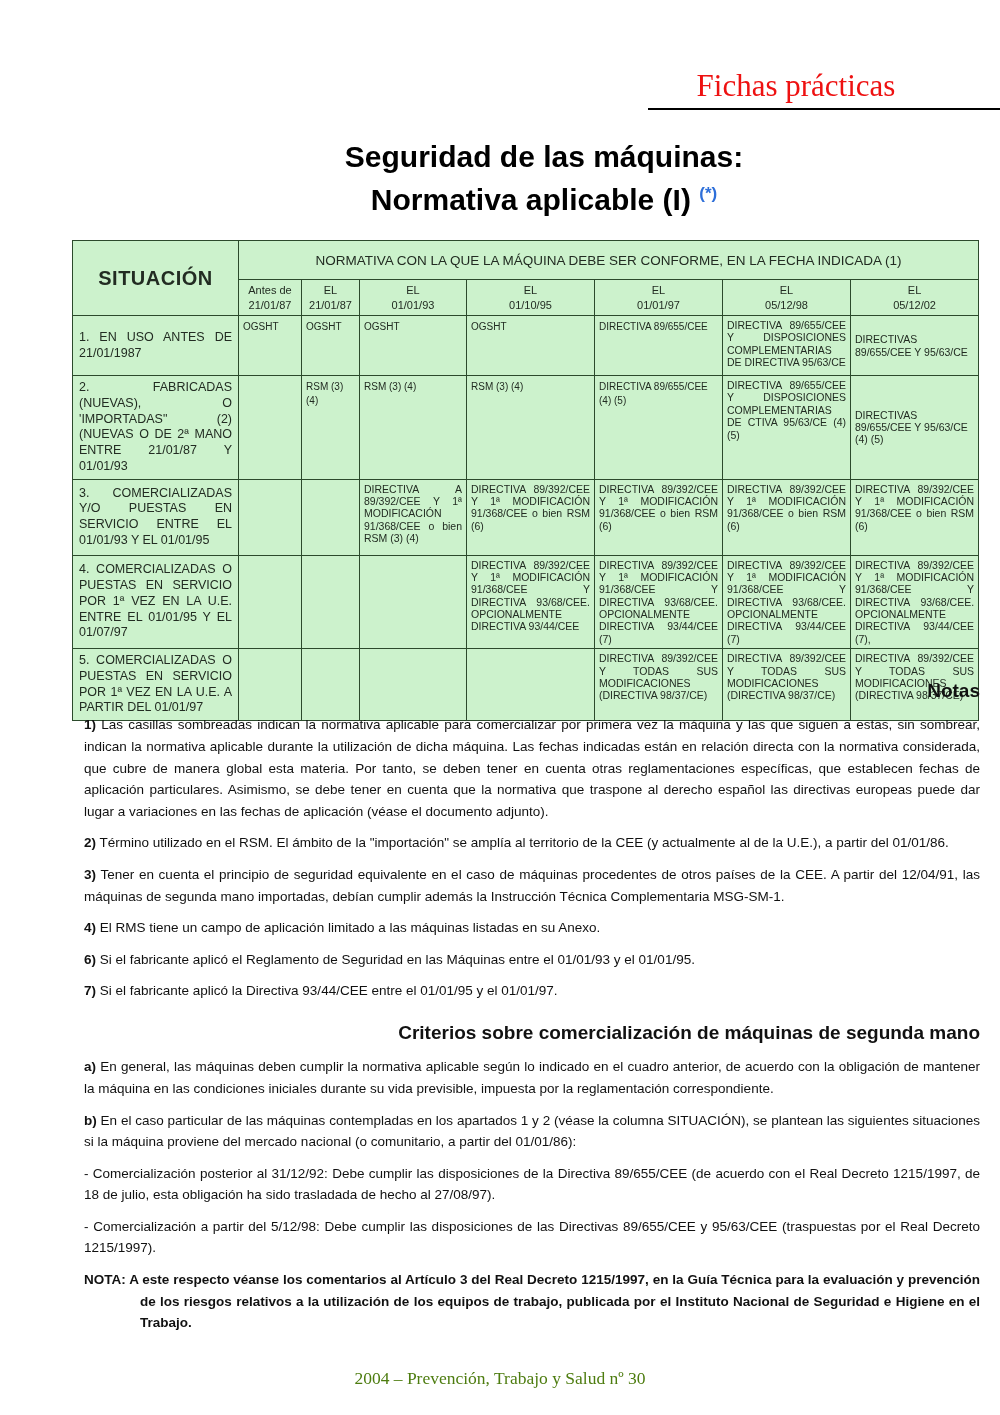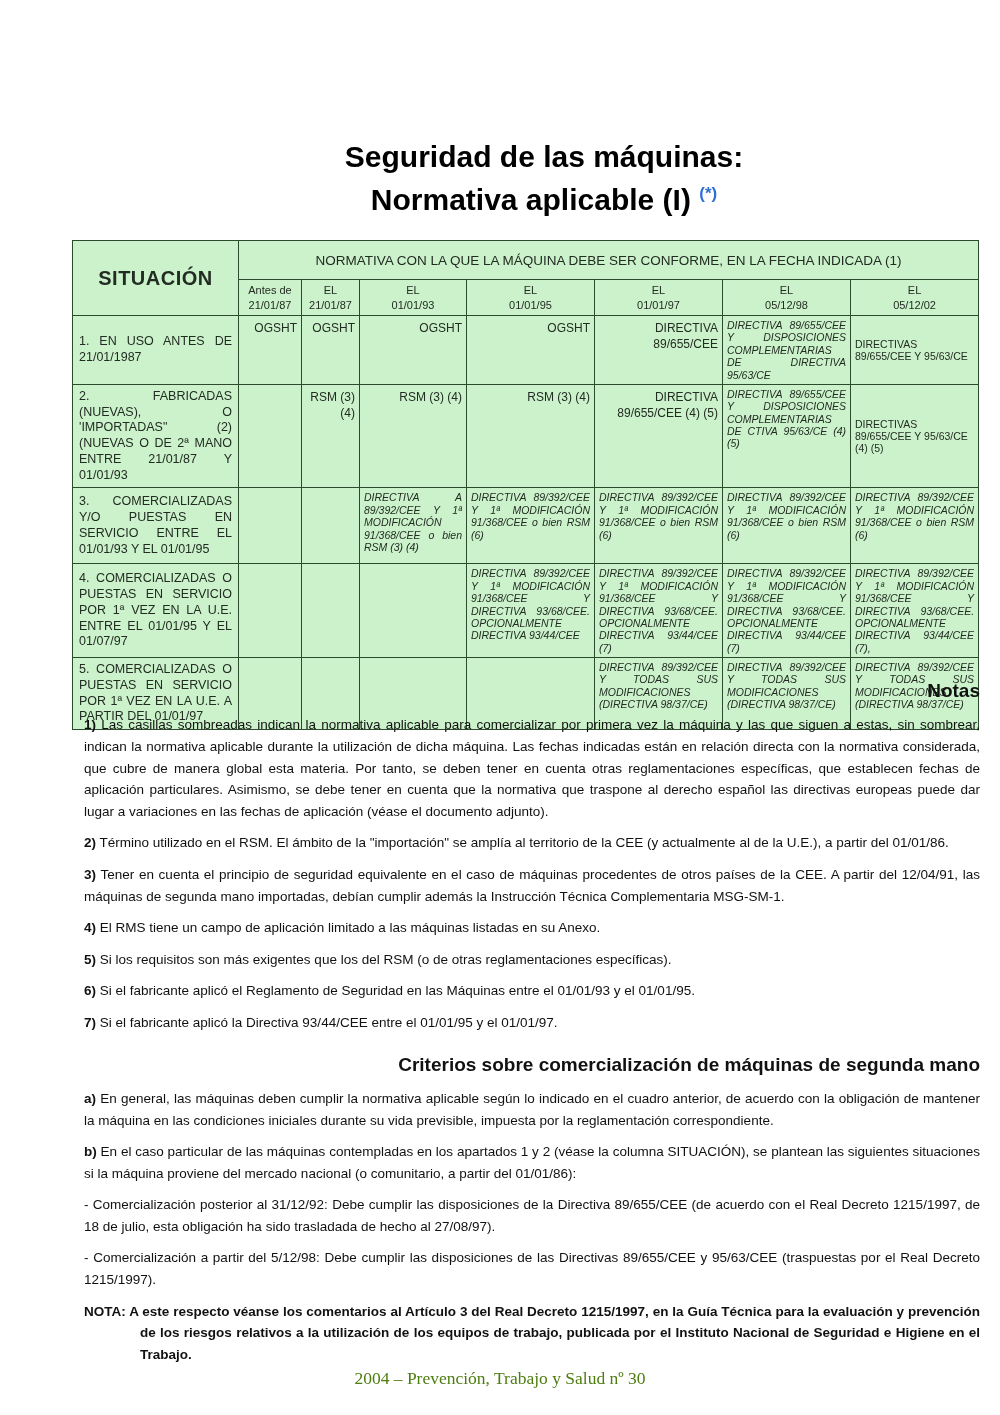--- a/index.html
+++ b/index.html
@@ -31,22 +31,22 @@
   table.grid{border-collapse:collapse;table-layout:fixed;width:906px;color:var(--tableink);}
   table.grid th,table.grid td{border:1.5px solid var(--border);background:var(--cellbg);
                               overflow:hidden;}
   th.situacion{font-size:20px;font-weight:bold;letter-spacing:.5px;text-align:center;}
   th.normativa{font-weight:normal;font-size:13.5px;height:39px;padding:2px 6px;}
   th.date-th{font-weight:normal;font-size:11px;line-height:1.35;height:36px;
              vertical-align:middle;padding:2px;}
   th.row-label{font-weight:normal;font-size:12.5px;text-align:justify;vertical-align:middle;
                padding:4px 6px;line-height:1.26;}
   td.cell{font-size:10.5px;line-height:1.18;padding:3px 4px;vertical-align:top;}
-  td.a-center{text-align:right;font-size:12px;line-height:1.35;padding-top:4px;margin-top:20px;}
-  td.a-justify{text-align:justify;font-style:italic;}
+  td.a-center{text-align:left;font-size:10px;line-height:1.35;padding-top:4px;margin-top:20px;}
+  td.a-justify{text-align:justify;}
   td.a-left{text-align:left;}
   td.vm{vertical-align:middle;}
   td.shaded{background:var(--shaded);}
   tbody tr:nth-child(1){height:60px;}
   tbody tr:nth-child(2){height:67px;}
   tbody tr:nth-child(3){height:76px;}
   tbody tr:nth-child(4){height:85px;}
   tbody tr:nth-child(5){height:67px;}
 
   
@@ -59,20 +59,23 @@
   .nota-bold{font-weight:bold;padding-left:56px;text-indent:-56px;}
 
   .footer{position:absolute;top:1368px;left:0;width:100%;text-align:center;
           font-family:"Liberation Serif",serif;font-size:17.5px;color:#4d7c0f;}
 </style>
 </head>
 <body>
 
 <div class="page">
 
+  <div class="masthead">
+    <span class="masthead-text">Fichas prácticas</span>
+  </div>
 
   <div class="title">
     <div>Seguridad de las máquinas:</div>
     <div><span>Normativa aplicable (I)</span> <sup>(*)</sup></div>
   </div>
 
   <div class="table-wrap">
     <table class="grid">
       <colgroup>
         <col style="width:166px">
@@ -97,21 +100,21 @@
             <th class="date-th">
               <div>EL</div>
               <div>21/01/87</div>
             </th>
             <th class="date-th">
               <div>EL</div>
               <div>01/01/93</div>
             </th>
             <th class="date-th">
               <div>EL</div>
-              <div>01/01/95</div>
+              <div>01/10/95</div>
             </th>
             <th class="date-th">
               <div>EL</div>
               <div>01/01/97</div>
             </th>
             <th class="date-th">
               <div>EL</div>
               <div>05/12/98</div>
             </th>
             <th class="date-th">
@@ -175,21 +178,20 @@
     </table>
   </div>
 
   <div class="content">
     <h3>Notas</h3>
     <div id="notas-list">
         <p class="note"><span class="b">1)</span> Las casillas sombreadas indican la normativa aplicable para comercializar por primera vez la máquina y las que siguen a estas, sin sombrear, indican la normativa aplicable durante la utilización de dicha máquina. Las fechas indicadas están en relación directa con la normativa considerada, que cubre de manera global esta materia. Por tanto, se deben tener en cuenta otras reglamentaciones específicas, que establecen fechas de aplicación particulares. Asimismo, se debe tener en cuenta que la normativa que traspone al derecho español las directivas europeas puede dar lugar a variaciones en las fechas de aplicación (véase el documento adjunto).</p>
         <p class="note"><span class="b">2)</span> Término utilizado en el RSM. El ámbito de la "importación" se amplía al territorio de la CEE (y actualmente al de la U.E.), a partir del 01/01/86.</p>
         <p class="note"><span class="b">3)</span> Tener en cuenta el principio de seguridad equivalente en el caso de máquinas procedentes de otros países de la CEE. A partir del 12/04/91, las máquinas de segunda mano importadas, debían cumplir además la Instrucción Técnica Complementaria MSG-SM-1.</p>
         <p class="note"><span class="b">4)</span> El RMS tiene un campo de aplicación limitado a las máquinas listadas en su Anexo.</p>
-        <p class="note"><span class="b">5)</span> Si los requisitos son más exigentes que los del RSM (o de otras reglamentaciones específicas).</p>
         <p class="note"><span class="b">6)</span> Si el fabricante aplicó el Reglamento de Seguridad en las Máquinas entre el 01/01/93 y el 01/01/95.</p>
         <p class="note"><span class="b">7)</span> Si el fabricante aplicó la Directiva 93/44/CEE entre el 01/01/95 y el 01/01/97.</p>
       </div>
 
     <h3 class="spaced">Criterios sobre comercialización de máquinas de segunda mano</h3>
     <div id="criterios-list">
         <p class="criterio"><span class="b">a)</span> En general, las máquinas deben cumplir la normativa aplicable según lo indicado en el cuadro anterior, de acuerdo con la obligación de mantener la máquina en las condiciones iniciales durante su vida previsible, impuesta por la reglamentación correspondiente.</p>
         <p class="criterio"><span class="b">b)</span> En el caso particular de las máquinas contempladas en los apartados 1 y 2 (véase la columna SITUACIÓN), se plantean las siguientes situaciones si la máquina proviene del mercado nacional (o comunitario, a partir del 01/01/86):</p>
         <p class="criterio">- Comercialización posterior al 31/12/92: Debe cumplir las disposiciones de la Directiva 89/655/CEE (de acuerdo con el Real Decreto 1215/1997, de 18 de julio, esta obligación ha sido trasladada de hecho al 27/08/97).</p>
         <p class="criterio">- Comercialización a partir del 5/12/98: Debe cumplir las disposiciones de las Directivas 89/655/CEE y 95/63/CEE (traspuestas por el Real Decreto 1215/1997).</p>

